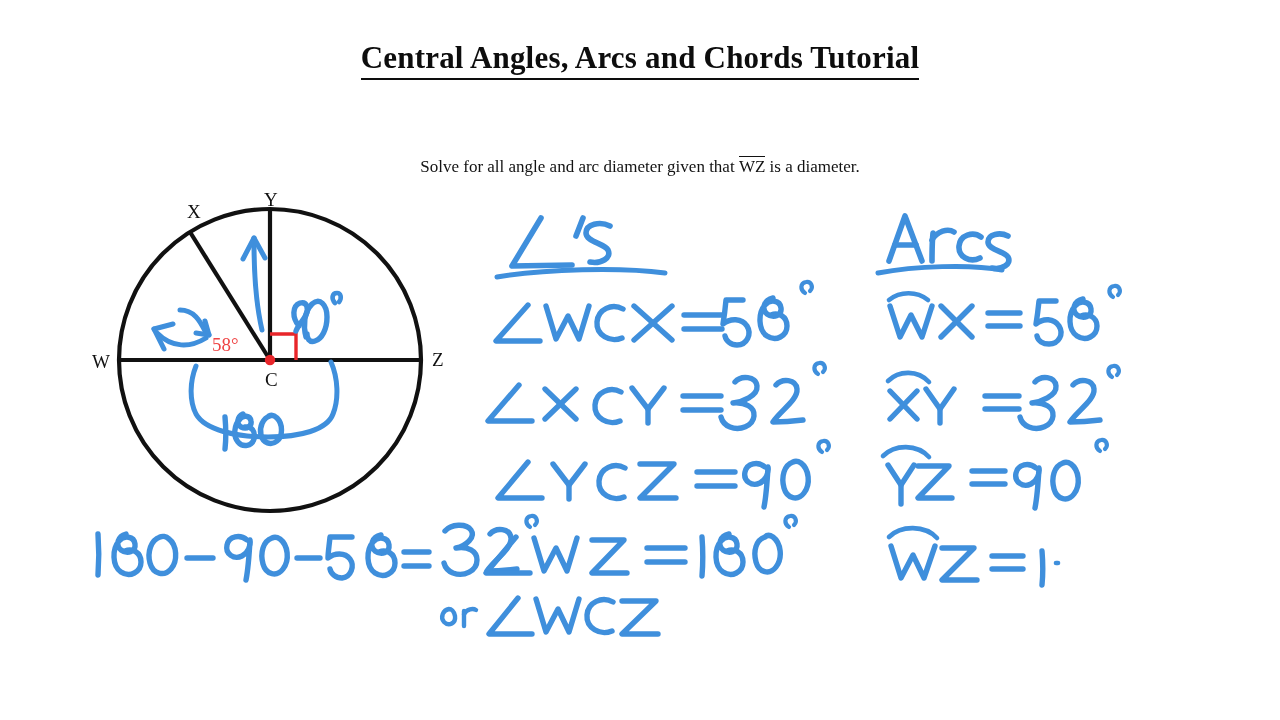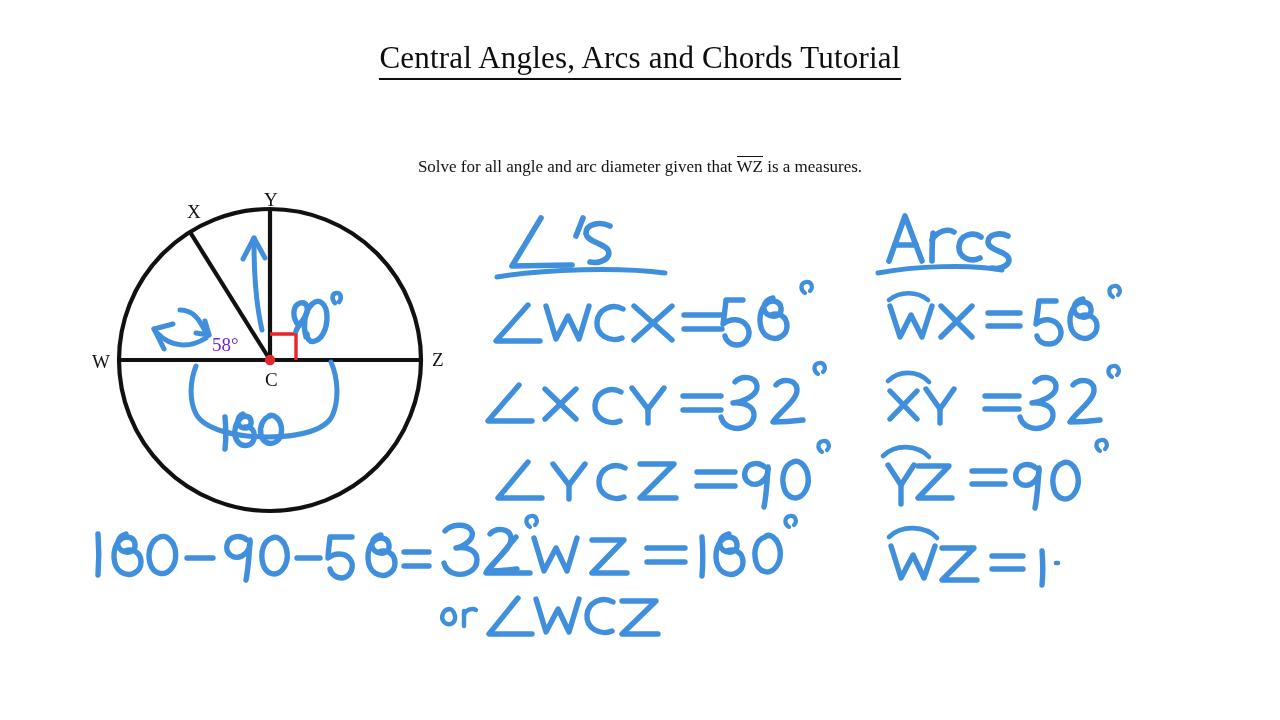--- a/index.html
+++ b/index.html
@@ -23,21 +23,21 @@
     height: 720px;
   }
   .page-title {
     position: absolute;
     left: 0;
     top: 40px;
     width: 1280px;
     text-align: center;
     font-family: "Liberation Serif", serif;
     font-size: 31px;
-    font-weight: 400;
+    font-weight: 700;
     letter-spacing: 0.2px;
     color: #0d0d0d;
     white-space: nowrap;
   }
   .page-title span.u {
     border-bottom: 2px solid #0d0d0d;
     padding-bottom: 3px;
   }
   .prompt {
     position: absolute;
@@ -67,21 +67,21 @@
     position: absolute;
     font-family: "Liberation Serif", serif;
     font-size: 19px;
     color: #111111;
     line-height: 1;
   }
   .angle-label-58 {
     position: absolute;
     font-family: "Liberation Serif", serif;
     font-size: 19px;
-    color: #6d28d9;
+    color: #ef4444;
     line-height: 1;
     white-space: nowrap;
   }
   .hand {
     position: absolute;
     left: 0; top: 0;
     width: 1280px; height: 720px;
     pointer-events: none;
   }
   .sr {
@@ -92,21 +92,21 @@
     white-space: nowrap;
   }
 </style>
 </head>
 <body>
 
 <div id="stage">
 
   <div class="page-title"><span class="u">Central Angles, Arcs and Chords Tutorial</span></div>
 
-  <div class="prompt"><span>Solve for all angle and arc diameter given that </span><span class="overbar">WZ</span><span> is a measures.</span></div>
+  <div class="prompt"><span>Solve for all angle and arc diameter given that </span><span class="overbar">WZ</span><span> is a diameter.</span></div>
 
   <div class="diagram">
     <svg width="400" height="340" viewBox="0 0 400 340">
 
       <circle cx="190" cy="180" r="151" fill="none" stroke="#111111" stroke-width="4.2"></circle>
 
       <line x1="39" y1="180" x2="341" y2="180" stroke="#111111" stroke-width="4.2"></line>
 
       <line x1="190" y1="180" x2="190" y2="29" stroke="#111111" stroke-width="4.2"></line>
 

